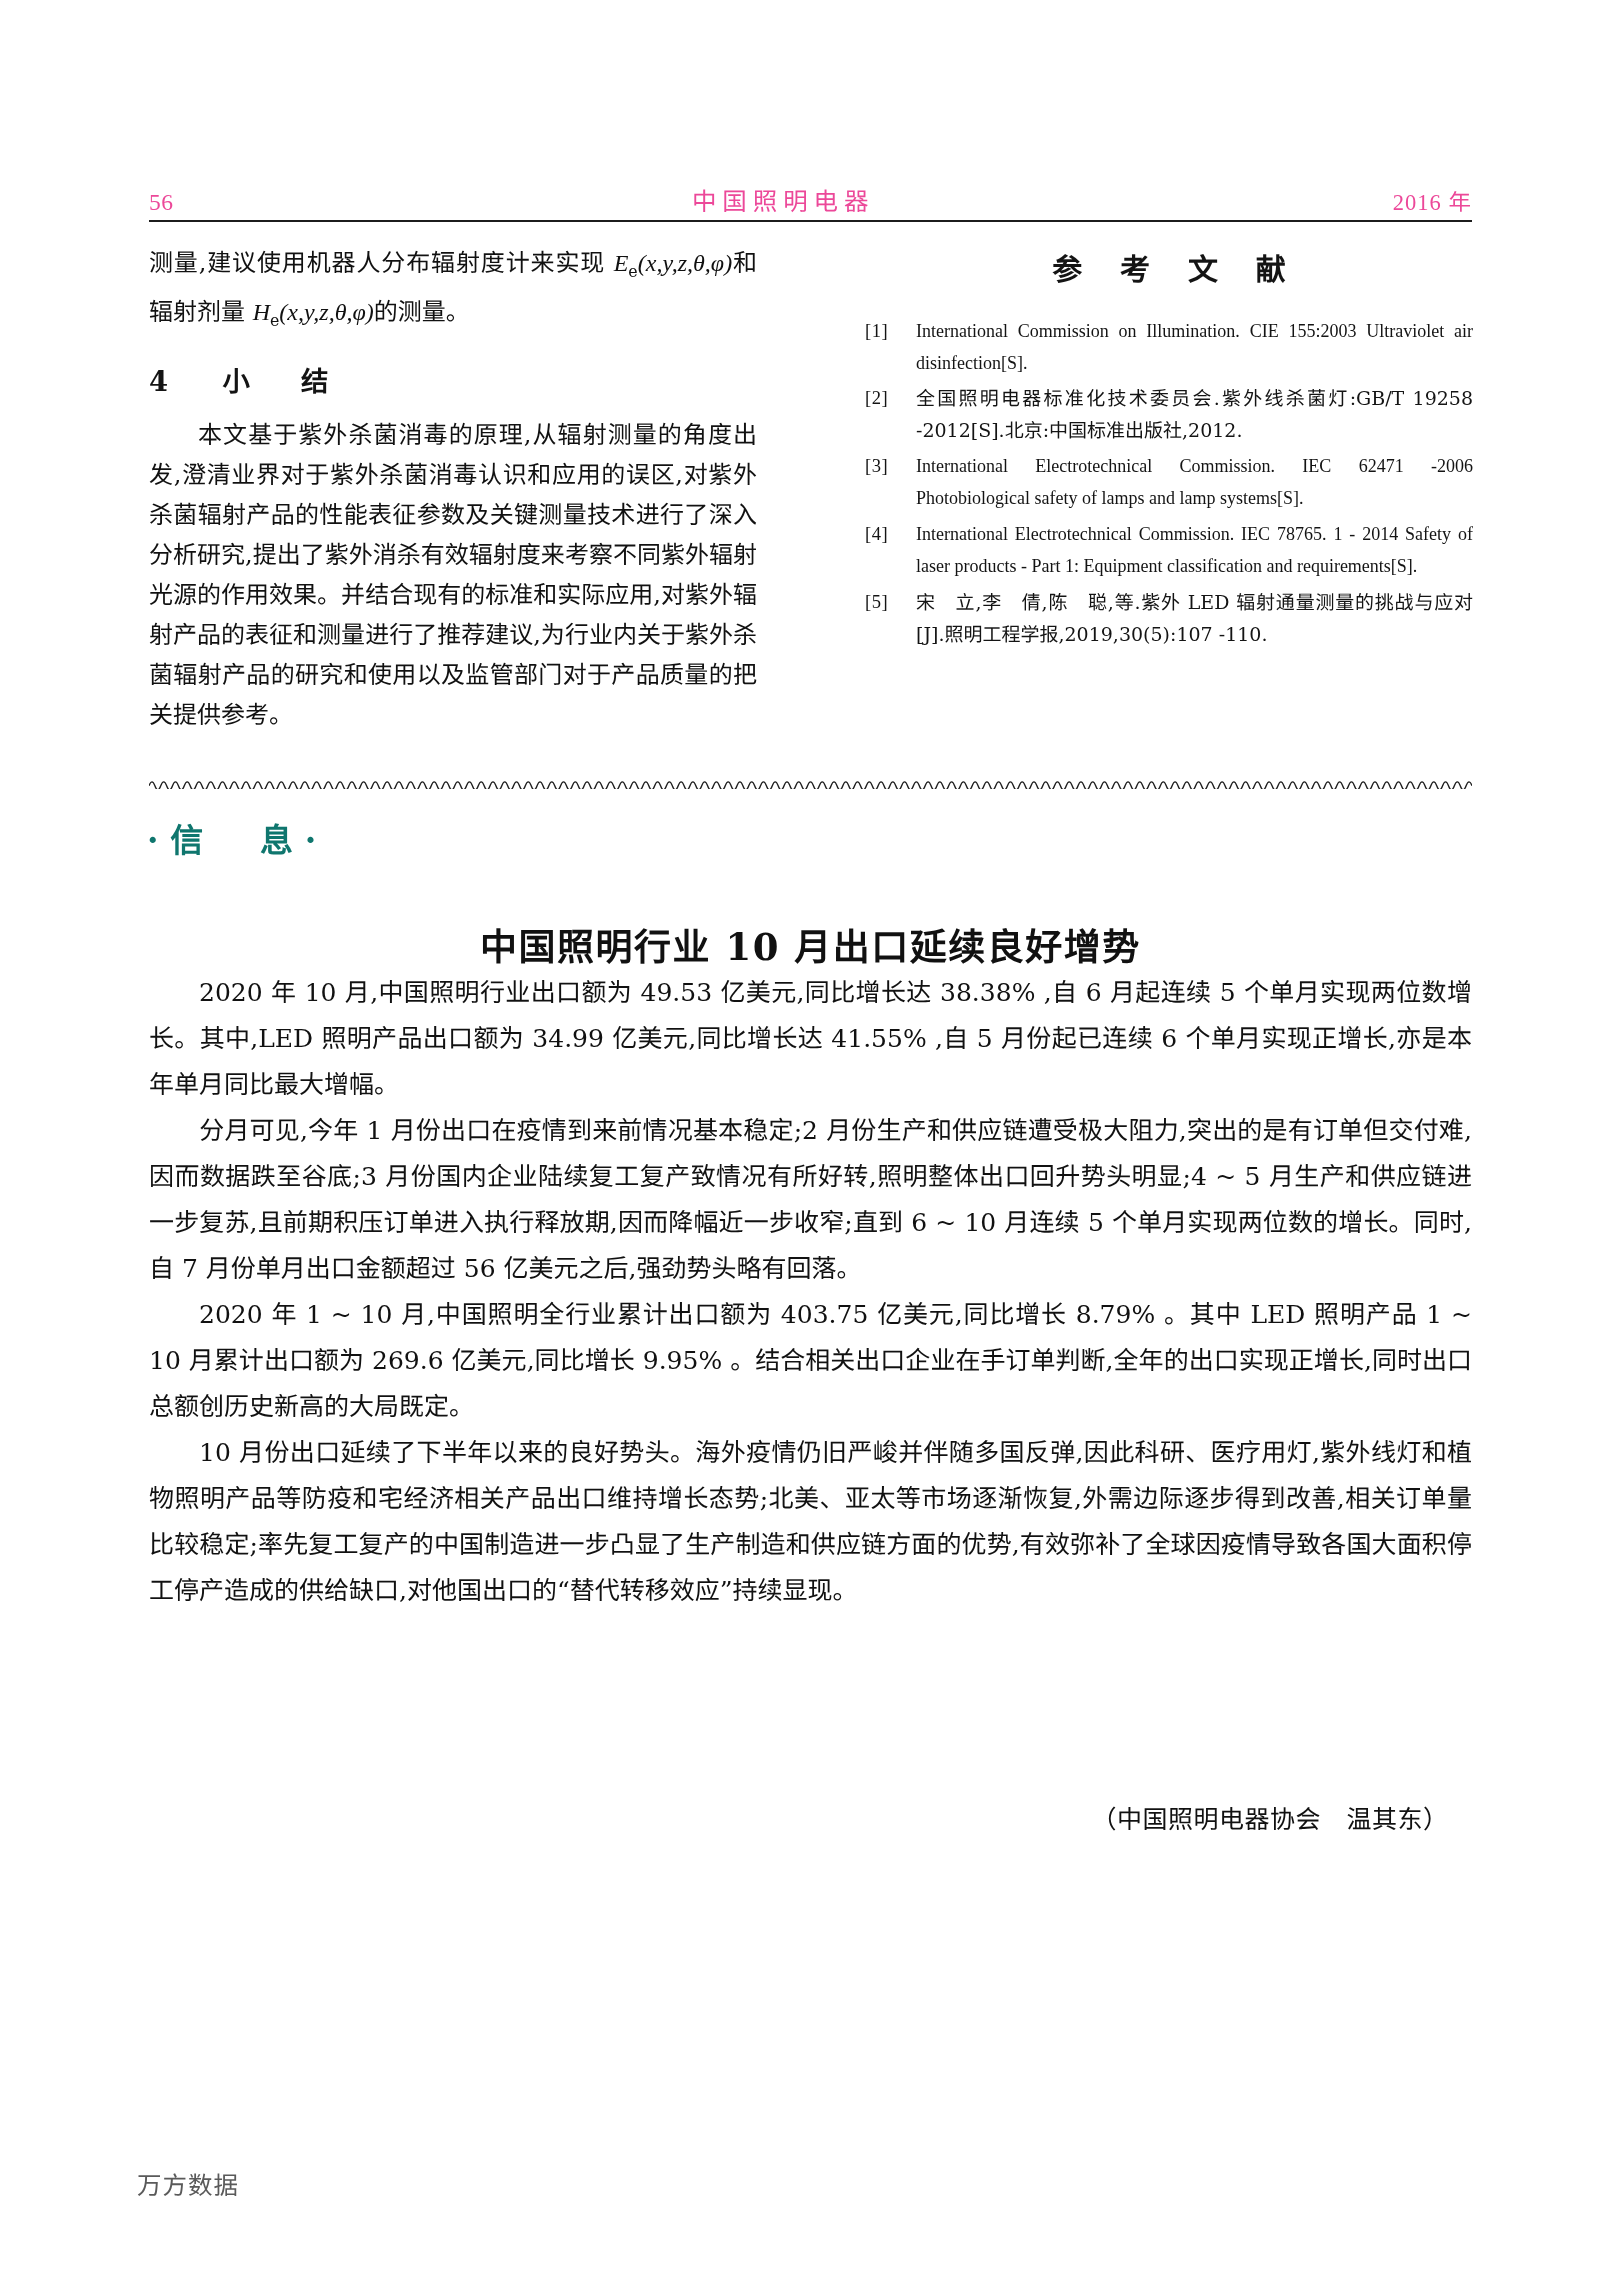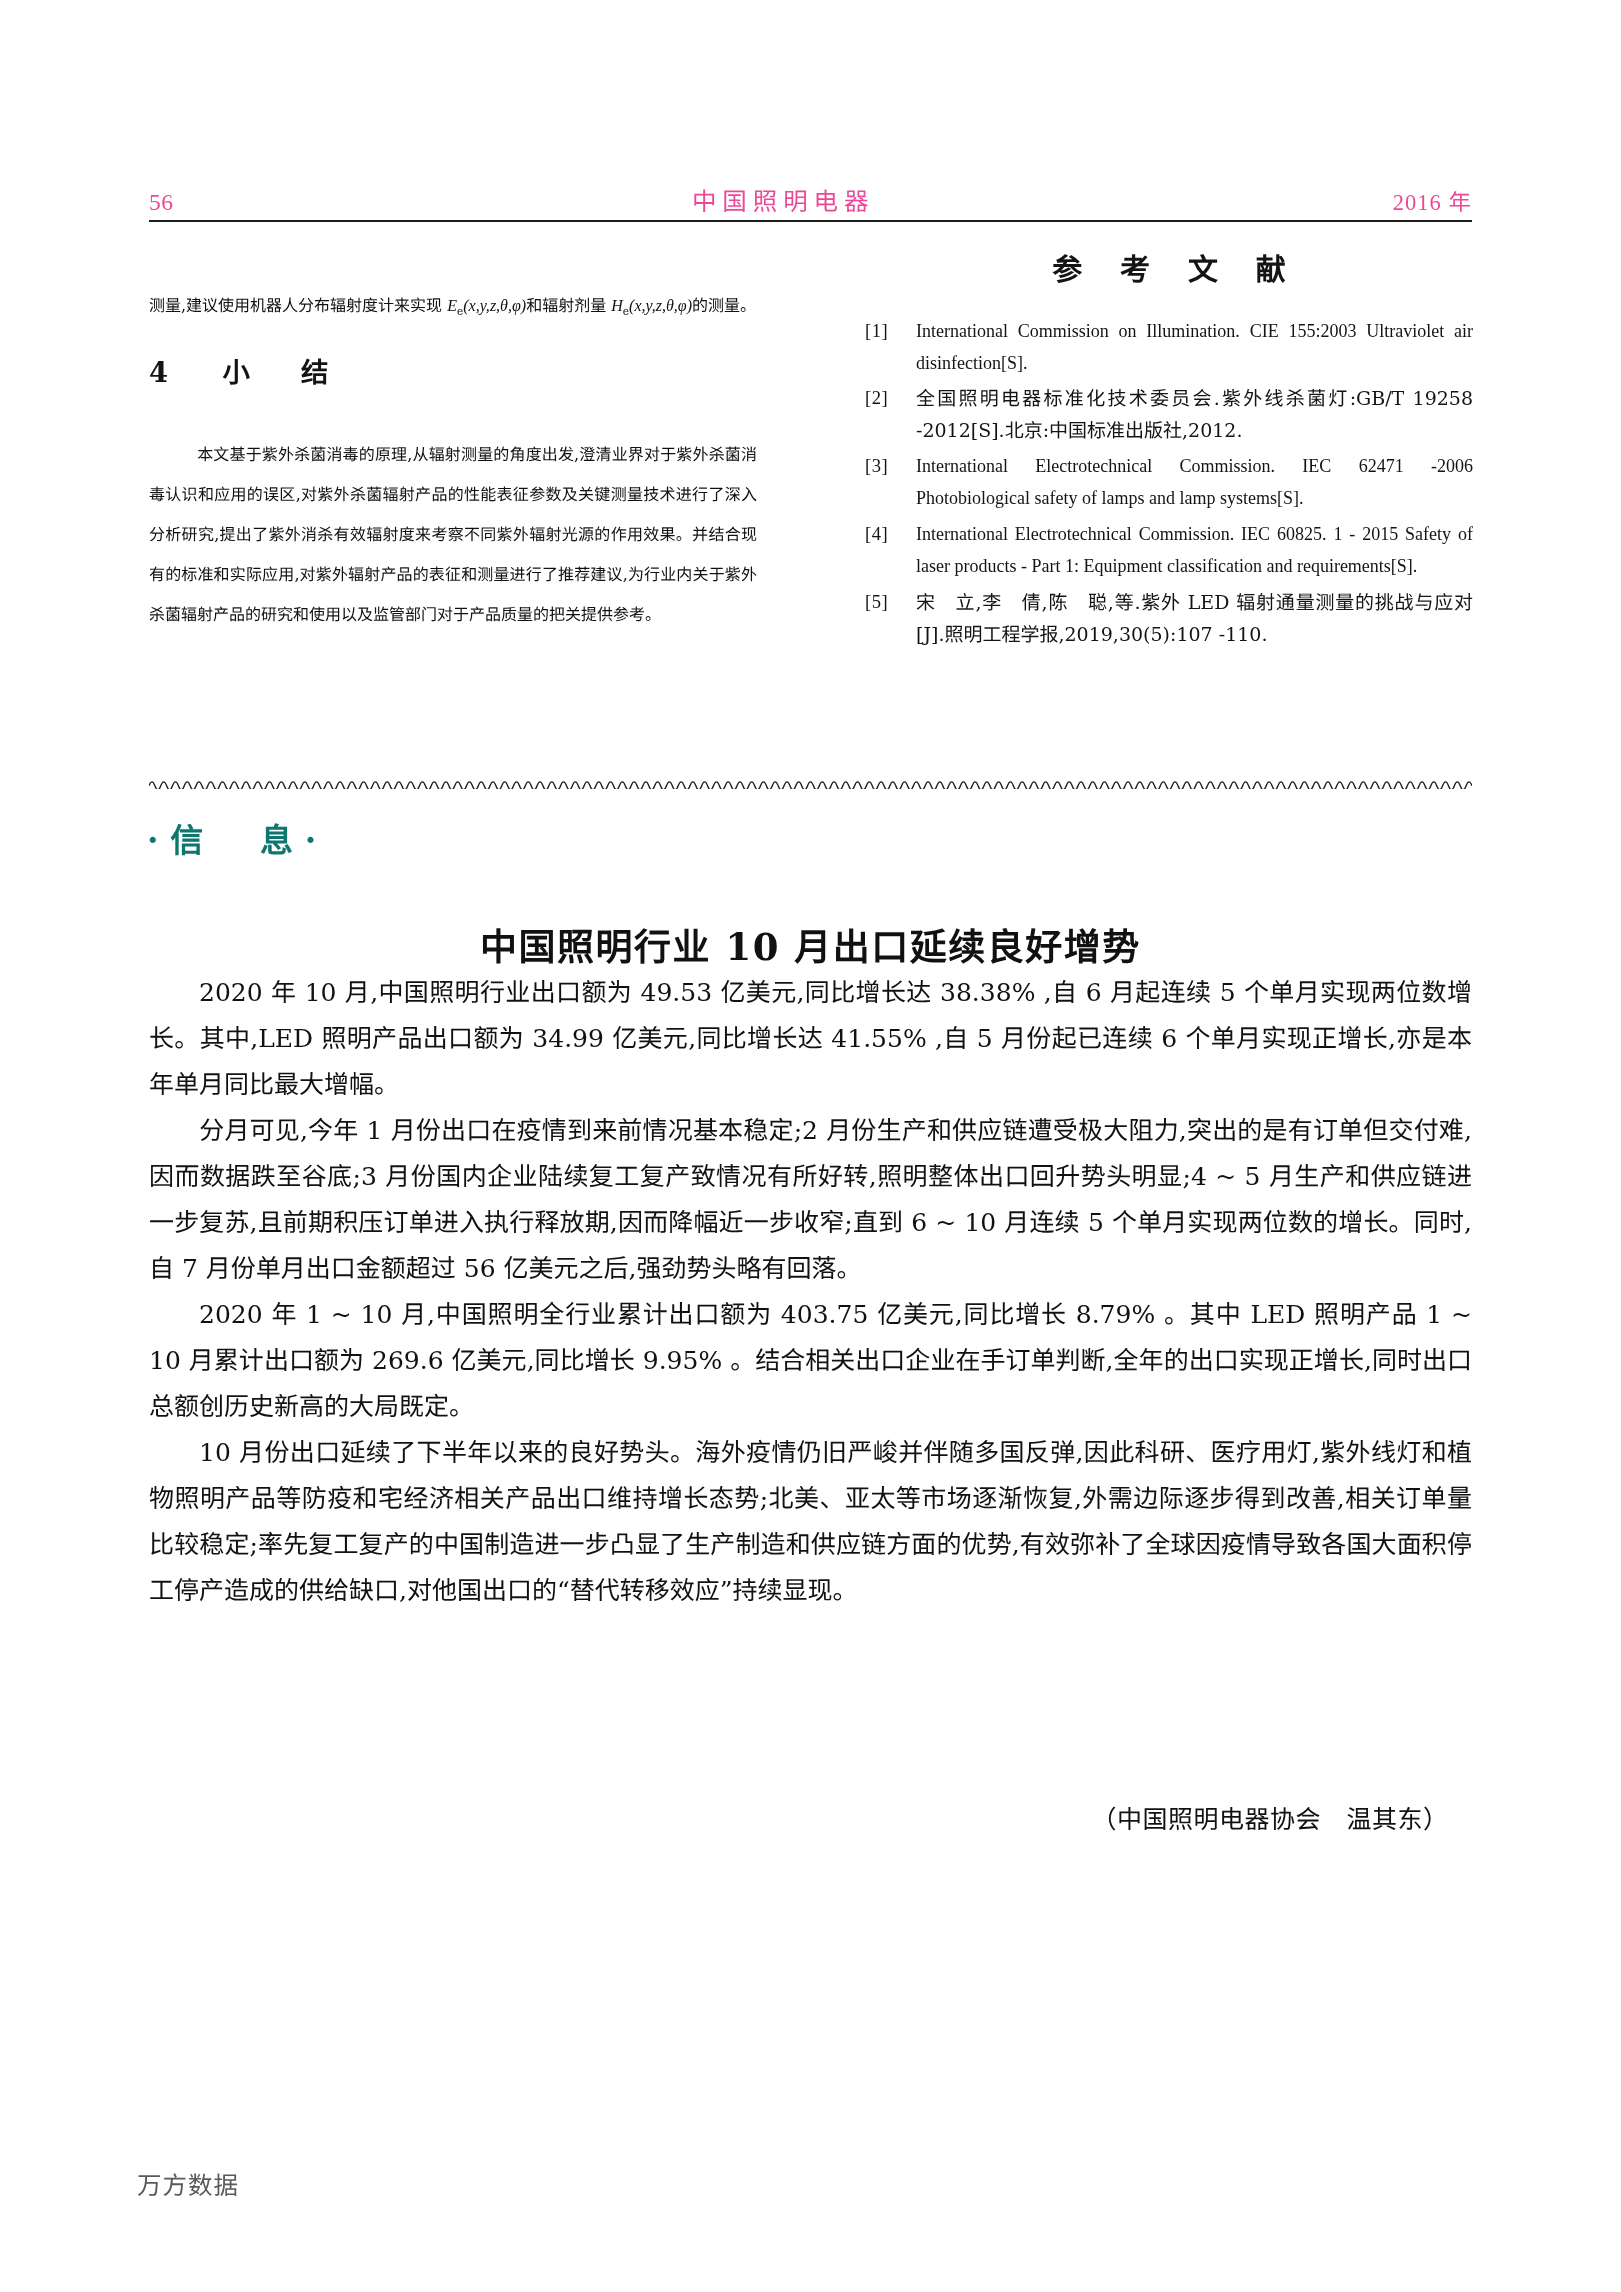--- a/index.html
+++ b/index.html
@@ -71,27 +71,26 @@
   .col {
     position: absolute;
     top: 0;
     width: 608px;
   }
   .col-left  { left: 0px; }
   .col-right { left: 716px; width: 608px; }
 
   .body-cn {
     font-family: "DejaVu Serif", "Liberation Serif", serif;
-    font-size: 16px;
+    font-size: 24px;
     line-height: 40px;
     text-align: justify;
     text-justify: inter-ideograph;
     letter-spacing: 0px;
     color: #111;
-    margin-top: 43px;
   }
   .body-cn .indent { display: inline-block; width: 48px; }
 
   .sec-head {
     font-family: "DejaVu Serif", "Liberation Serif", serif;
     font-size: 27.4px;
     font-weight: bold;
     letter-spacing: 11.8px;
     margin: 21.6px 0 13.7px 0;
     line-height: 39px;
@@ -248,21 +247,21 @@
         <li class="ref-item">
           <span class="ref-num">[2]</span>
           <span class="ref-text cn">全国照明电器标准化技术委员会.紫外线杀菌灯:GB/T 19258 -2012[S].北京:中国标准出版社,2012.</span>
         </li>
         <li class="ref-item">
           <span class="ref-num">[3]</span>
           <span class="ref-text">International Electrotechnical Commission. IEC 62471 -2006 Photobiological safety of lamps and lamp systems[S].</span>
         </li>
         <li class="ref-item">
           <span class="ref-num">[4]</span>
-          <span class="ref-text">International Electrotechnical Commission. IEC 60825. 1 - 2015 Safety of laser products - Part 1: Equipment classification and requirements[S].</span>
+          <span class="ref-text">International Electrotechnical Commission. IEC 78765. 1 - 2014 Safety of laser products - Part 1: Equipment classification and requirements[S].</span>
         </li>
         <li class="ref-item">
           <span class="ref-num">[5]</span>
           <span class="ref-text cn">宋　立,李　倩,陈　聪,等.紫外 LED 辐射通量测量的挑战与应对[J].照明工程学报,2019,30(5):107 -110.</span>
         </li>
       </ul>
 
     </div>
   </div>
 

